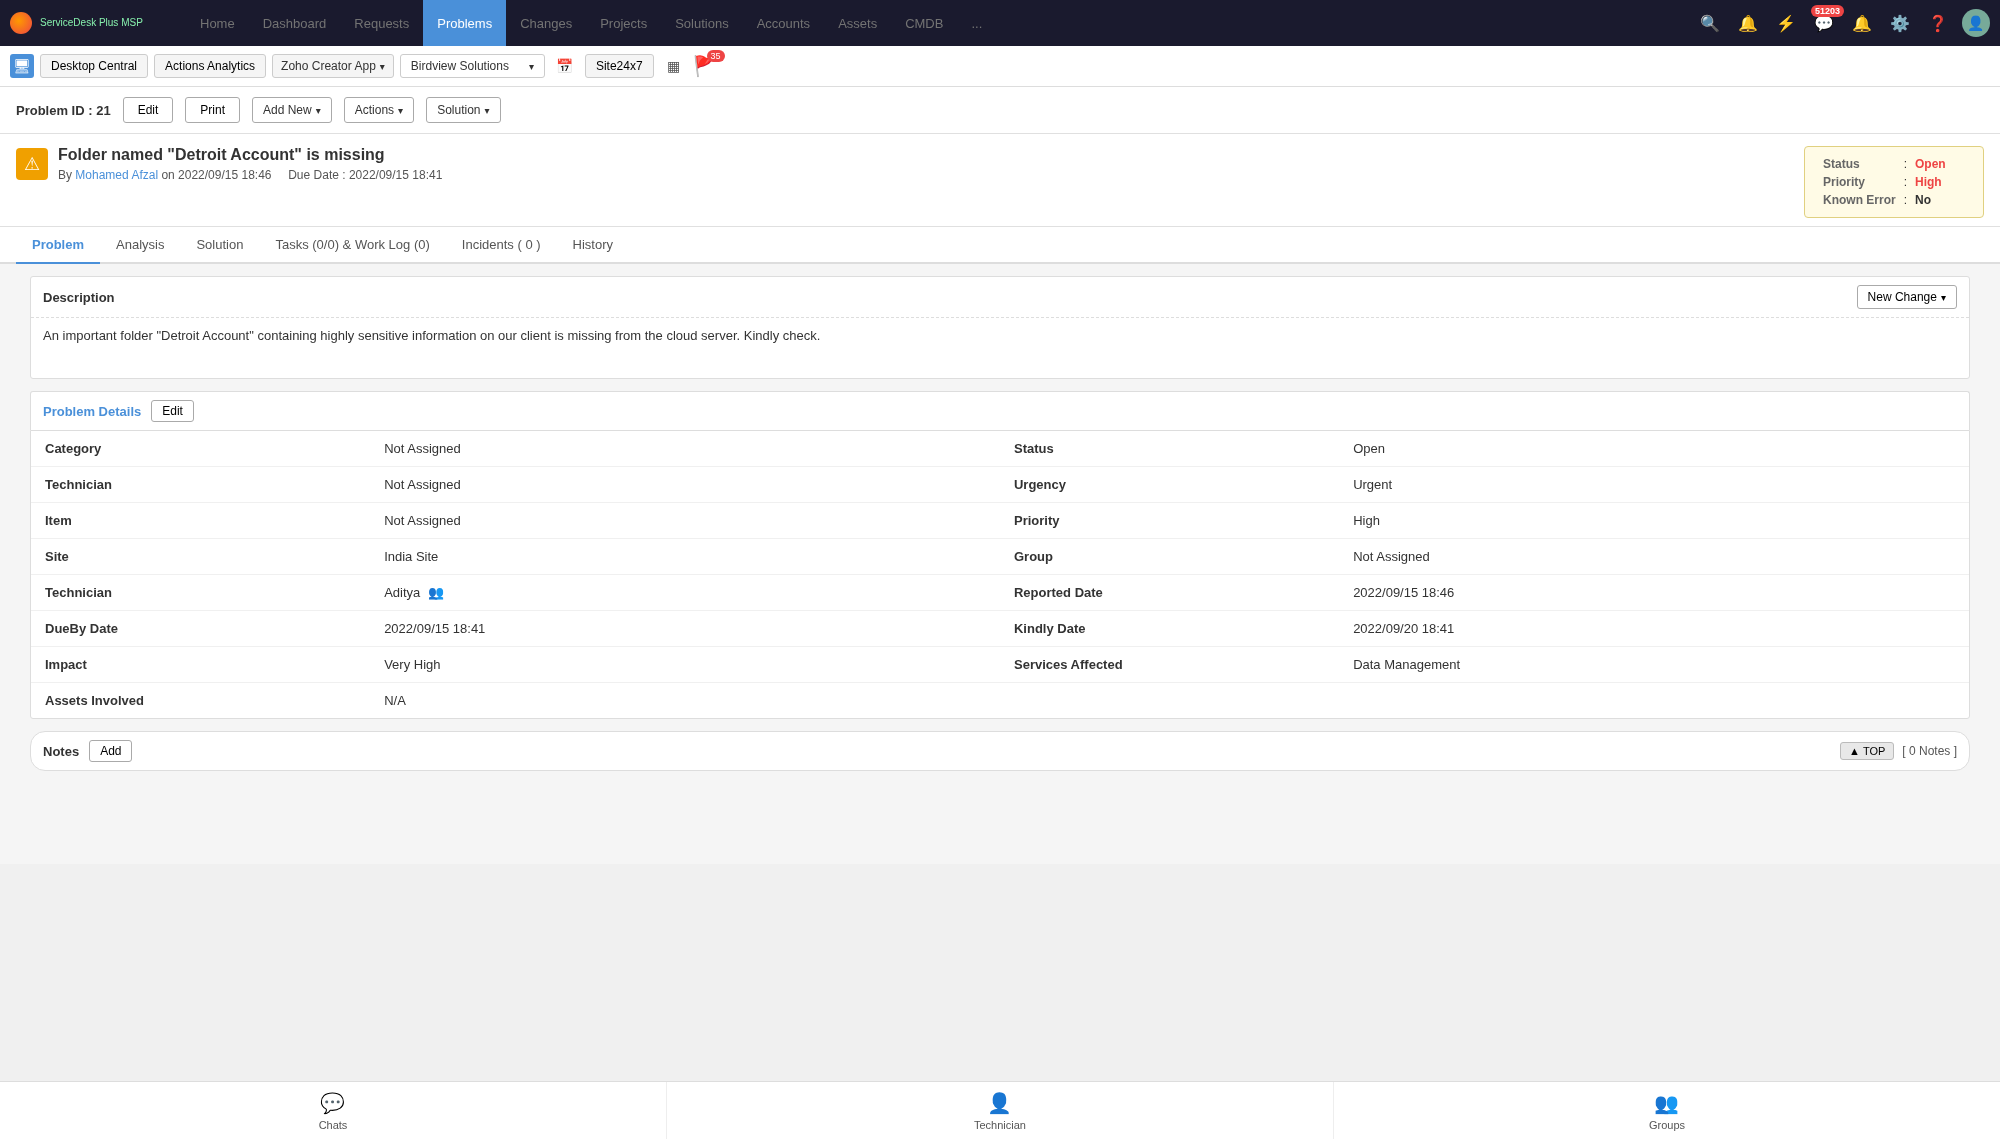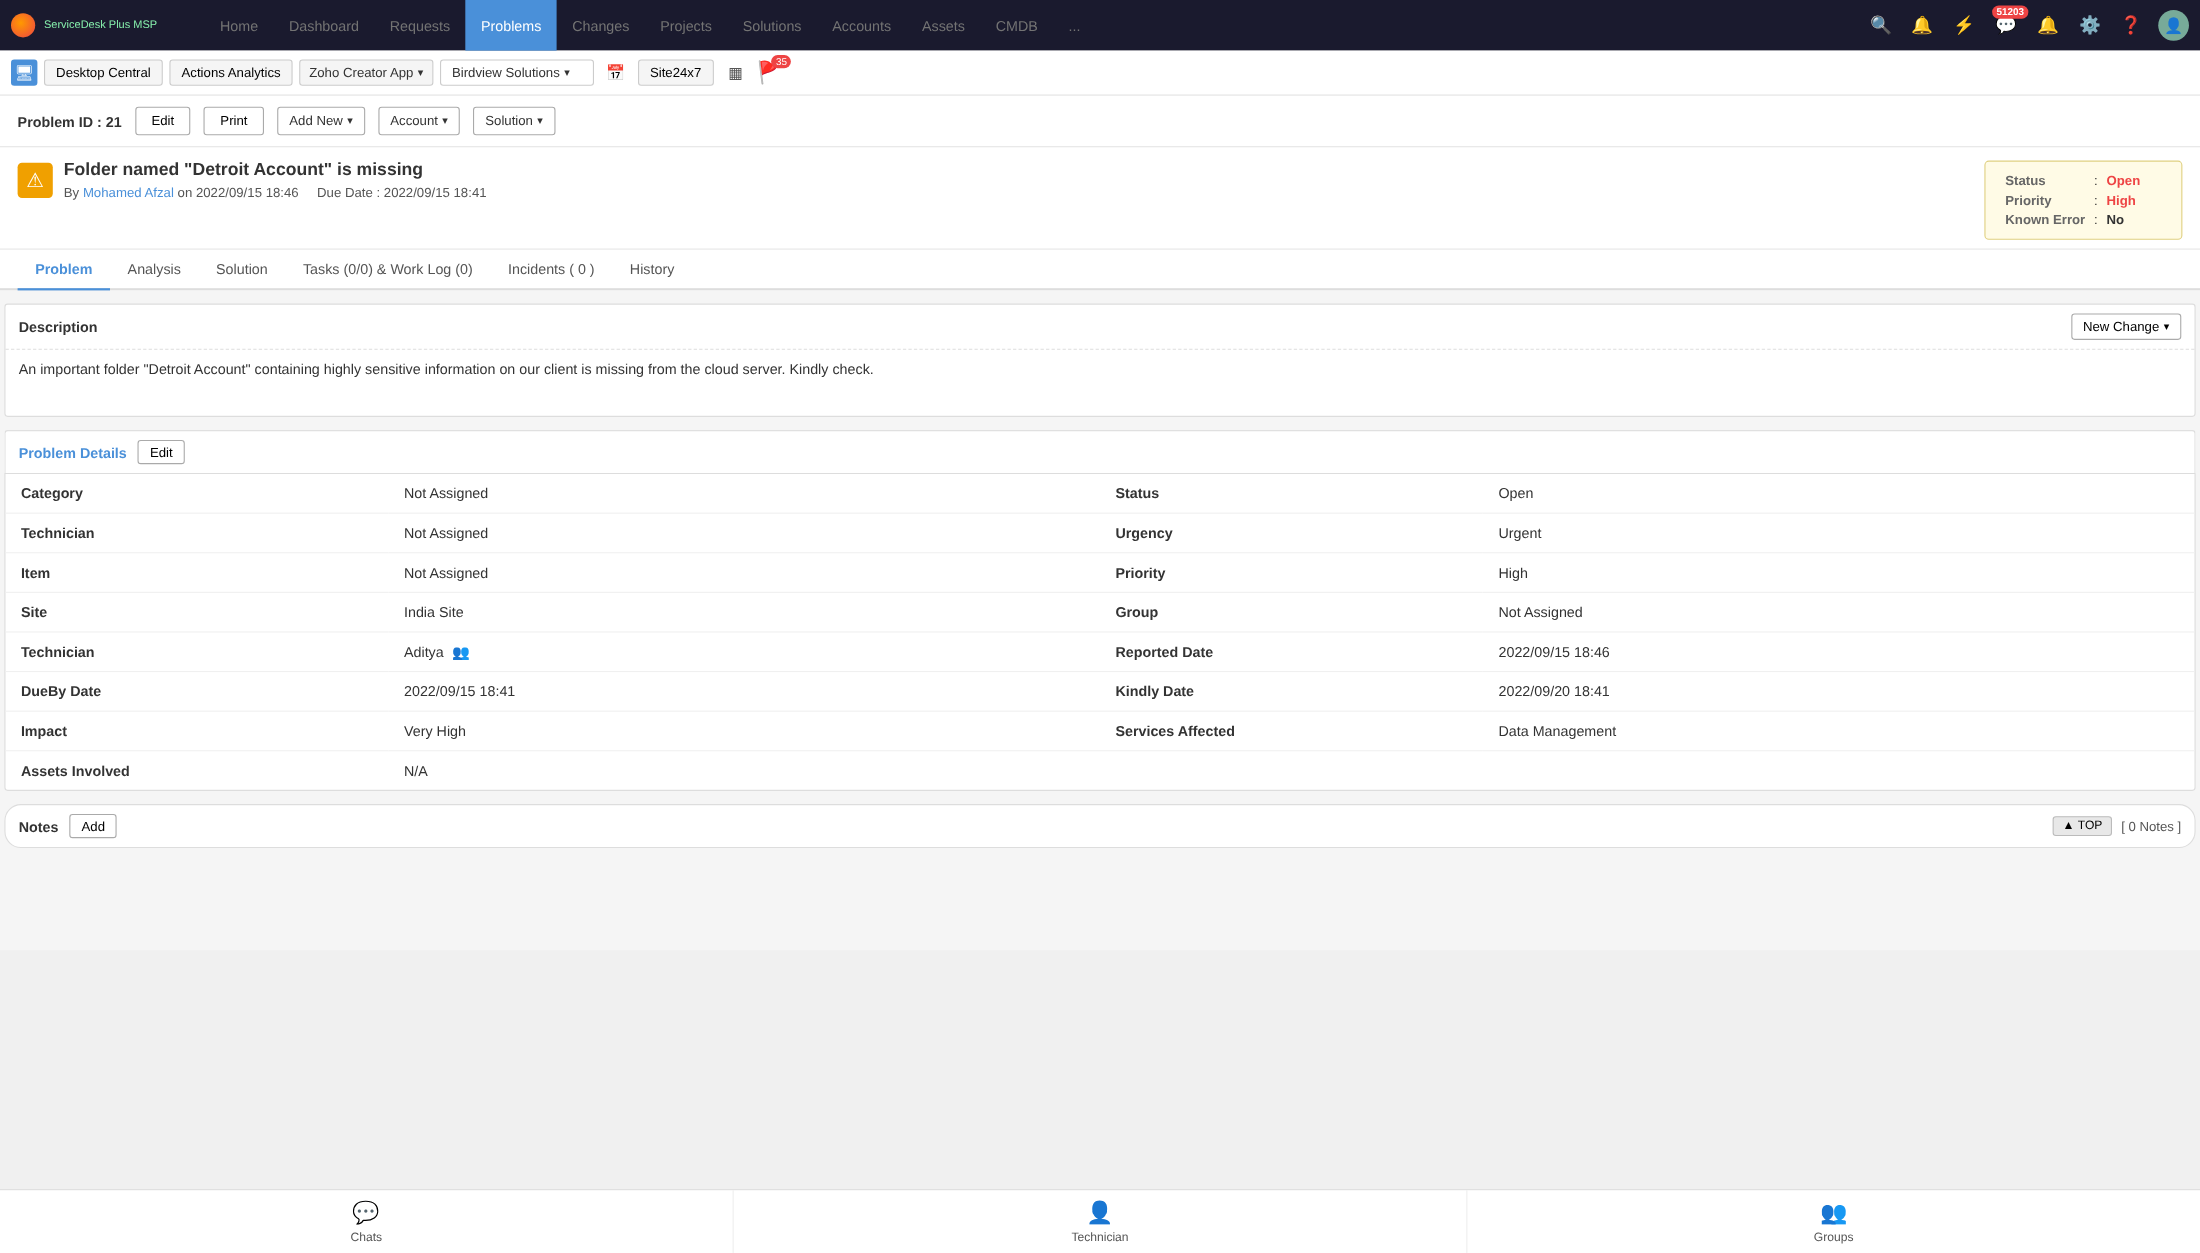--- a/index.html
+++ b/index.html
@@ -115,21 +115,21 @@
       cursor: pointer;
       display: flex; align-items: center; gap: 4px;
     }
     .toolbar-site-selector {
       background: #fff;
       border: 1px solid #ccc;
       border-radius: 3px;
       padding: 4px 10px;
       font-size: 12px;
       min-width: 140px;
-      display: flex; align-items: center; gap: 4px;
+      display: flex; align-items: center; gap: 20px;
     }
     .icon-square {
       width: 24px; height: 24px;
       background: #4a90d9;
       border-radius: 3px;
       display: flex; align-items: center; justify-content: center;
       color: #fff;
       font-size: 14px;
       flex-shrink: 0;
     }
@@ -253,21 +253,21 @@
       white-space: nowrap;
     }
     .tab.active {
       color: #4a90d9;
       border-bottom: 2px solid #4a90d9;
       font-weight: bold;
     }
 
     
     .content-area {
-      padding: 12px 4px;
+      padding: 12px 30px;
       background: #f5f5f5;
       min-height: 600px;
     }
 
     
     .section-card {
       background: #fff;
       border: 1px solid #ddd;
       border-radius: 3px;
       margin-bottom: 12px;
@@ -482,21 +482,21 @@
 
 <div class="problem-header">
   <span class="problem-id-label">Problem ID : 21</span>
   <button class="btn-primary">Edit</button>
   <button class="btn-primary">Print</button>
   <div class="btn-dropdown">
     <span>Add New</span>
     <span class="chevron">▾</span>
   </div>
   <div class="btn-dropdown">
-    <span>Account</span>
+    <span>Actions</span>
     <span class="chevron">▾</span>
   </div>
   <div class="btn-dropdown">
     <span>Solution</span>
     <span class="chevron">▾</span>
   </div>
 </div>
 
 <div class="problem-title-section">
   <div class="problem-title-left">

